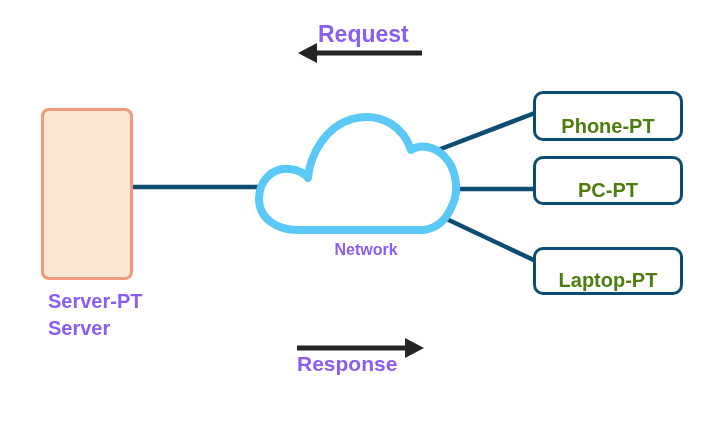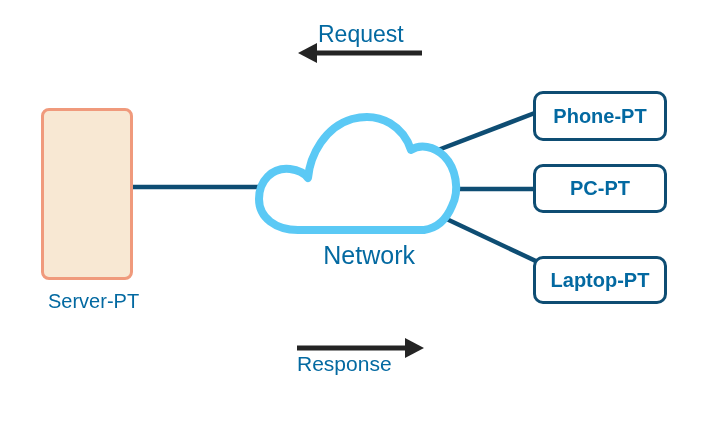--- a/index.html
+++ b/index.html
@@ -36,55 +36,55 @@
     stroke: #242424;
     stroke-width: 5;
     fill: none;
   }
   .flow-arrow-head {
     fill: #242424;
     stroke: none;
   }
   .label {
     position: absolute;
-    color: #0369a1;
-    font-weight: normal;
+    color: #8b5cf6;
+    font-weight: bold;
     white-space: nowrap;
   }
   #request-label  { left: 318px; top: 21px;  font-size: 23px; }
   #response-label { left: 297px; top: 352px; font-size: 21px; }
-  #network-label  { left: 303px; top: 241px; font-size: 25px; width: 112px; text-align: right; }
+  #network-label  { left: 310px; top: 241px; font-size: 16px; width: 112px; text-align: center; }
   #server-label   { left: 48px;  top: 288px; font-size: 20px; line-height: 27px; }
   #server-node {
     position: absolute;
     left: 41px; top: 108px;
     width: 92px; height: 172px;
     box-sizing: border-box;
     background: #f8e8d3;
     border: 3px solid #f09a7c;
     border-radius: 8px;
   }
   .device-box {
     position: absolute;
     left: 533px;
-    width: 134px;
+    width: 150px;
     box-sizing: border-box;
     background: #ffffff;
     border: 3px solid #0e4d73;
     border-radius: 10px;
     display: flex;
-    align-items: center;
+    align-items: flex-end;
     justify-content: center;
-    color: #0369a1;
+    color: #4d7c0f;
     font-size: 20px;
     font-weight: bold;
   }
   #device-phone  { top: 91px;  height: 50px; }
-  #device-pc     { top: 164px; height: 49px; }
-  #device-laptop { top: 256px; height: 48px; }
+  #device-pc     { top: 156px; height: 49px; }
+  #device-laptop { top: 247px; height: 48px; }
 </style>
 </head>
 <body>
 
 <div id="stage">
 
   <svg id="diagram-svg" viewBox="0 0 709 424" xmlns="http://www.w3.org/2000/svg">
 
     <line class="connector" x1="130" y1="187" x2="280" y2="187"></line>
     <line class="connector" x1="425" y1="155" x2="540" y2="111"></line>
@@ -112,20 +112,21 @@
       <polygon class="flow-arrow-head" points="424,348 405,338 405,358"></polygon>
     </g>
   </svg>
 
   <div id="request-label" class="label">Request</div>
   <div id="response-label" class="label">Response</div>
 
   <div id="server-node"></div>
   <div id="server-label" class="label">
     <div>Server-PT</div>
+    <div>Server</div>
   </div>
 
   <div id="network-label" class="label">Network</div>
 
   <div id="device-phone" class="device-box">
     <span>Phone-PT</span>
   </div>
   <div id="device-pc" class="device-box">
     <span>PC-PT</span>
   </div>

